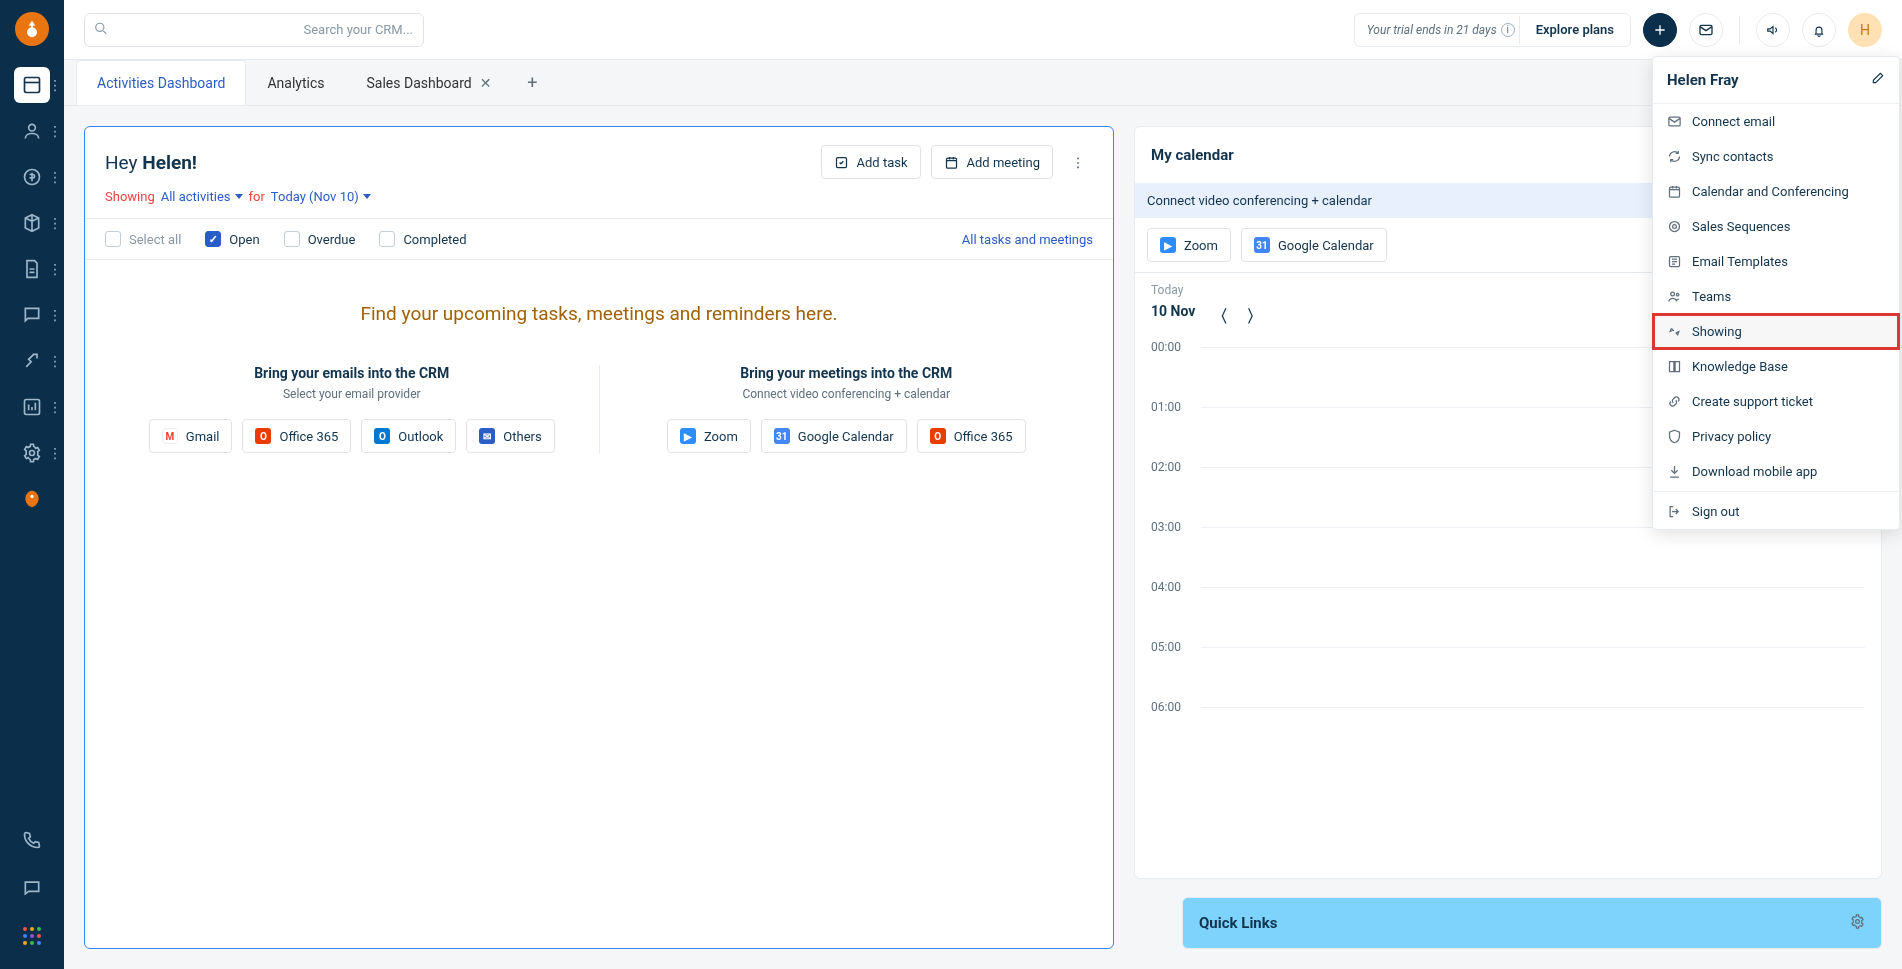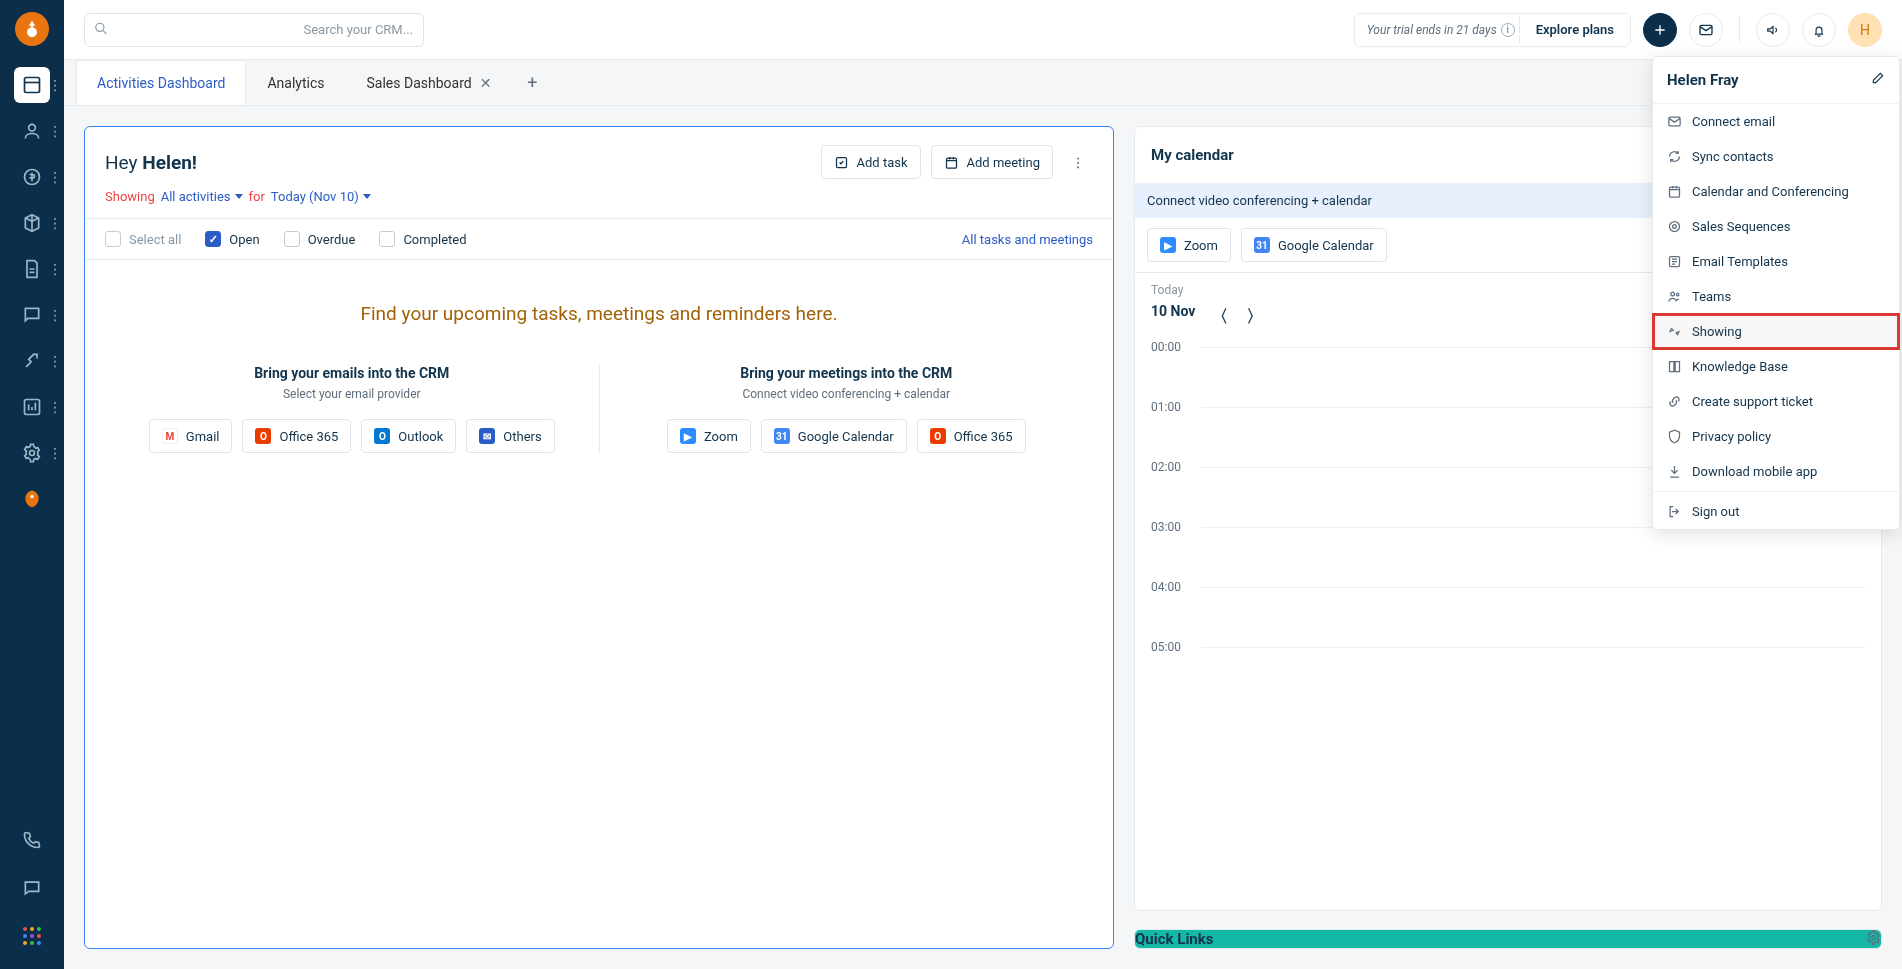--- a/index.html
+++ b/index.html
@@ -87,21 +87,21 @@
 .conf-bar { background:#e8f0fe; padding: 10px 12px; font-size:13px; color:#12344d;}
 .conf-btns { padding: 10px 12px; display:flex; gap:10px; border-bottom:1px solid #e6ebef;}
 .today-lbl { padding: 10px 16px 2px; color:#8a99a6; font-size:12px;}
 .date-row { padding: 4px 16px 10px; display:flex; align-items:flex-start; gap:14px; font-size:14px; font-weight:700;}
 .nav-arrow{ cursor:pointer; color:#12344d; font-size:17px; padding:2px;}
 .cal-grid { padding: 0 16px; }
 .hour-row { height:60px; display:flex; align-items:flex-start; gap:10px;}
 .hour-lbl { width:40px; color:#5f6f7e; font-size:12px;}
 .hour-line { flex:1; border-top:1px solid #eceff3; margin-top:7px;}
 
-.ql-panel { background:#14b8a6; border:1px solid #e6ebef; border-radius:6px; display:flex; align-items:center; justify-content:space-between;}
+.ql-panel { background:#7dd3fc; border:1px solid #e6ebef; border-radius:6px; padding: 16px; display:flex; align-items:center; justify-content:space-between;margin-left:48px;}
 .ql-panel h3{font-size:15px; font-weight:700;}
 
 
 .profile-menu { position:absolute; right: 2px; top: 56px; width: 248px; background:#fff; border:1px solid #e6ebef; border-radius:4px; box-shadow: 0 4px 18px rgba(0,0,0,0.12); z-index:50;}
 .pm-name { padding: 14px 14px; font-size:15px; font-weight:700; display:flex; align-items:center; justify-content:space-between; border-bottom:1px solid #eef1f4;}
 .pm-item { padding: 10px 14px; font-size:13px; color:#12344d; cursor:pointer; display:flex; align-items:center; gap:10px;}
 .pm-item svg{width:15px;height:15px; color:#5f6f7e;}
 .pm-item.highlighted { outline: 3px solid #da3832; outline-offset:-2px; background:#f7f7f7;}
 .pm-sep { height:1px; background:#eef1f4; margin: 2px 0;}
 </style>
@@ -419,20 +419,24 @@
                 <div class="hour-line"></div>
               </div>
             <div class="hour-row">
                 <div class="hour-lbl">04:00</div>
                 <div class="hour-line"></div>
               </div>
             <div class="hour-row">
                 <div class="hour-lbl">05:00</div>
                 <div class="hour-line"></div>
               </div>
+            <div class="hour-row">
+                <div class="hour-lbl">06:00</div>
+                <div class="hour-line"></div>
+              </div>
           </div>
         </div>
 
         <div class="ql-panel">
           <h3>Quick Links</h3>
           <span>
             <svg width="15" height="15" viewBox="0 0 24 24" fill="none" stroke="#5f6f7e" stroke-width="2">
                 <circle cx="12" cy="12" r="3"></circle>
                 <path d="M19 12a7 7 0 0 0-.2-1.7l2-1.5-2-3.4-2.3 1A7 7 0 0 0 14 4l-.3-2.5h-3.4L10 4a7 7 0 0 0-2.5 1.4l-2.3-1-2 3.4 2 1.5A7 7 0 0 0 5 12c0 .6.1 1.1.2 1.7l-2 1.5 2 3.4 2.3-1A7 7 0 0 0 10 20l.3 2.5h3.4L14 20a7 7 0 0 0 2.5-1.4l2.3 1 2-3.4-2-1.5c.1-.6.2-1.1.2-1.7z"></path>
               </svg>

